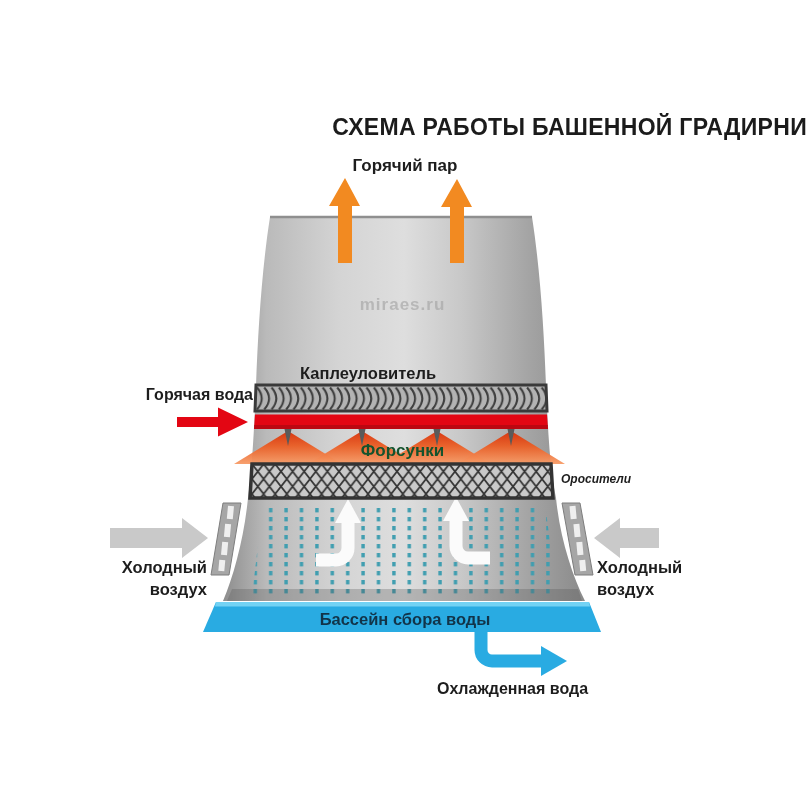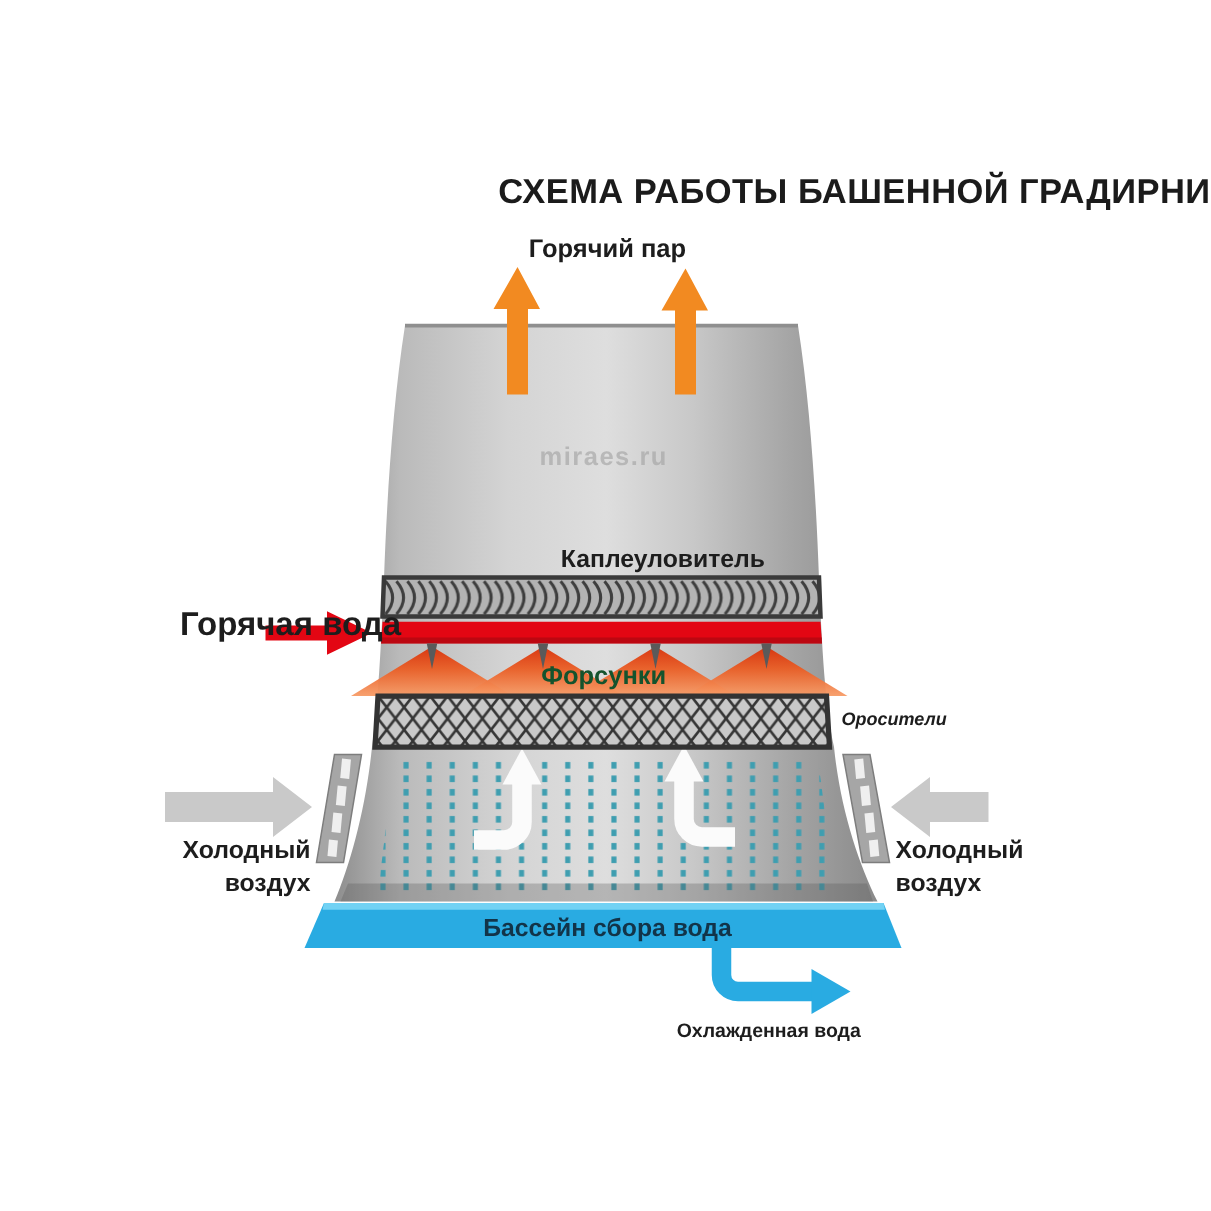--- a/index.html
+++ b/index.html
@@ -14,28 +14,28 @@
   }
   .title{
     left:0;top:113px;width:807px;text-align:right;
     font-size:23px;letter-spacing:.3px;color:#1b1b1b;
   }
   .hot-steam{left:300px;top:155px;width:210px;text-align:center;font-size:17px;}
   .watermark{
     left:330px;top:294px;width:145px;text-align:center;font-size:17px;
     color:rgba(165,165,165,.65);letter-spacing:1px;z-index:4;
   }
-  .drift{left:300px;top:363px;width:210px;text-align:right;font-size:16.5px;}
-  .hot-water{left:120px;top:402px;width:133px;text-align:right;font-size:22px;}
+  .drift{left:300px;top:363px;width:210px;text-align:left;font-size:16.5px;}
+  .hot-water{left:120px;top:385px;width:133px;text-align:right;font-size:16px;}
   .nozzles{left:330px;top:440px;width:145px;text-align:center;font-size:17px;color:#14532d;}
   .sprinklers{left:561px;top:472px;font-size:12px;font-style:italic;}
   .cold-air-left{left:108px;top:556px;width:99px;text-align:right;font-size:16.5px;line-height:22px;}
   .cold-air-right{left:597px;top:556px;width:110px;text-align:left;font-size:16.5px;line-height:22px;}
   .basin-lbl{left:290px;top:609px;width:230px;text-align:center;font-size:16.5px;color:#123449;}
-  .cooled-water{left:395px;top:679px;width:235px;text-align:center;font-size:13px;}
+  .cooled-water{left:395px;top:679px;width:235px;text-align:center;font-size:16px;}
 </style>
 </head>
 <body>
 
 <div id="stage">
 
   <svg id="diagram-svg" viewBox="0 0 807 807">
     <defs>
       <linearGradient id="towerGrad" x1="0" y1="0" x2="1" y2="0">
         <stop offset="0" stop-color="#8d8d8d"></stop>
@@ -133,15 +133,15 @@
   <div class="lbl nozzles">Форсунки</div>
   <div class="lbl sprinklers">Оросители</div>
   <div class="lbl cold-air-left">
     <div>Холодный</div>
     <div>воздух</div>
   </div>
   <div class="lbl cold-air-right">
     <div>Холодный</div>
     <div>воздух</div>
   </div>
-  <div class="lbl basin-lbl">Бассейн сбора вода</div>
+  <div class="lbl basin-lbl">Бассейн сбора воды</div>
   <div class="lbl cooled-water">Охлажденная вода</div>
 </div>
 
 </body></html>

